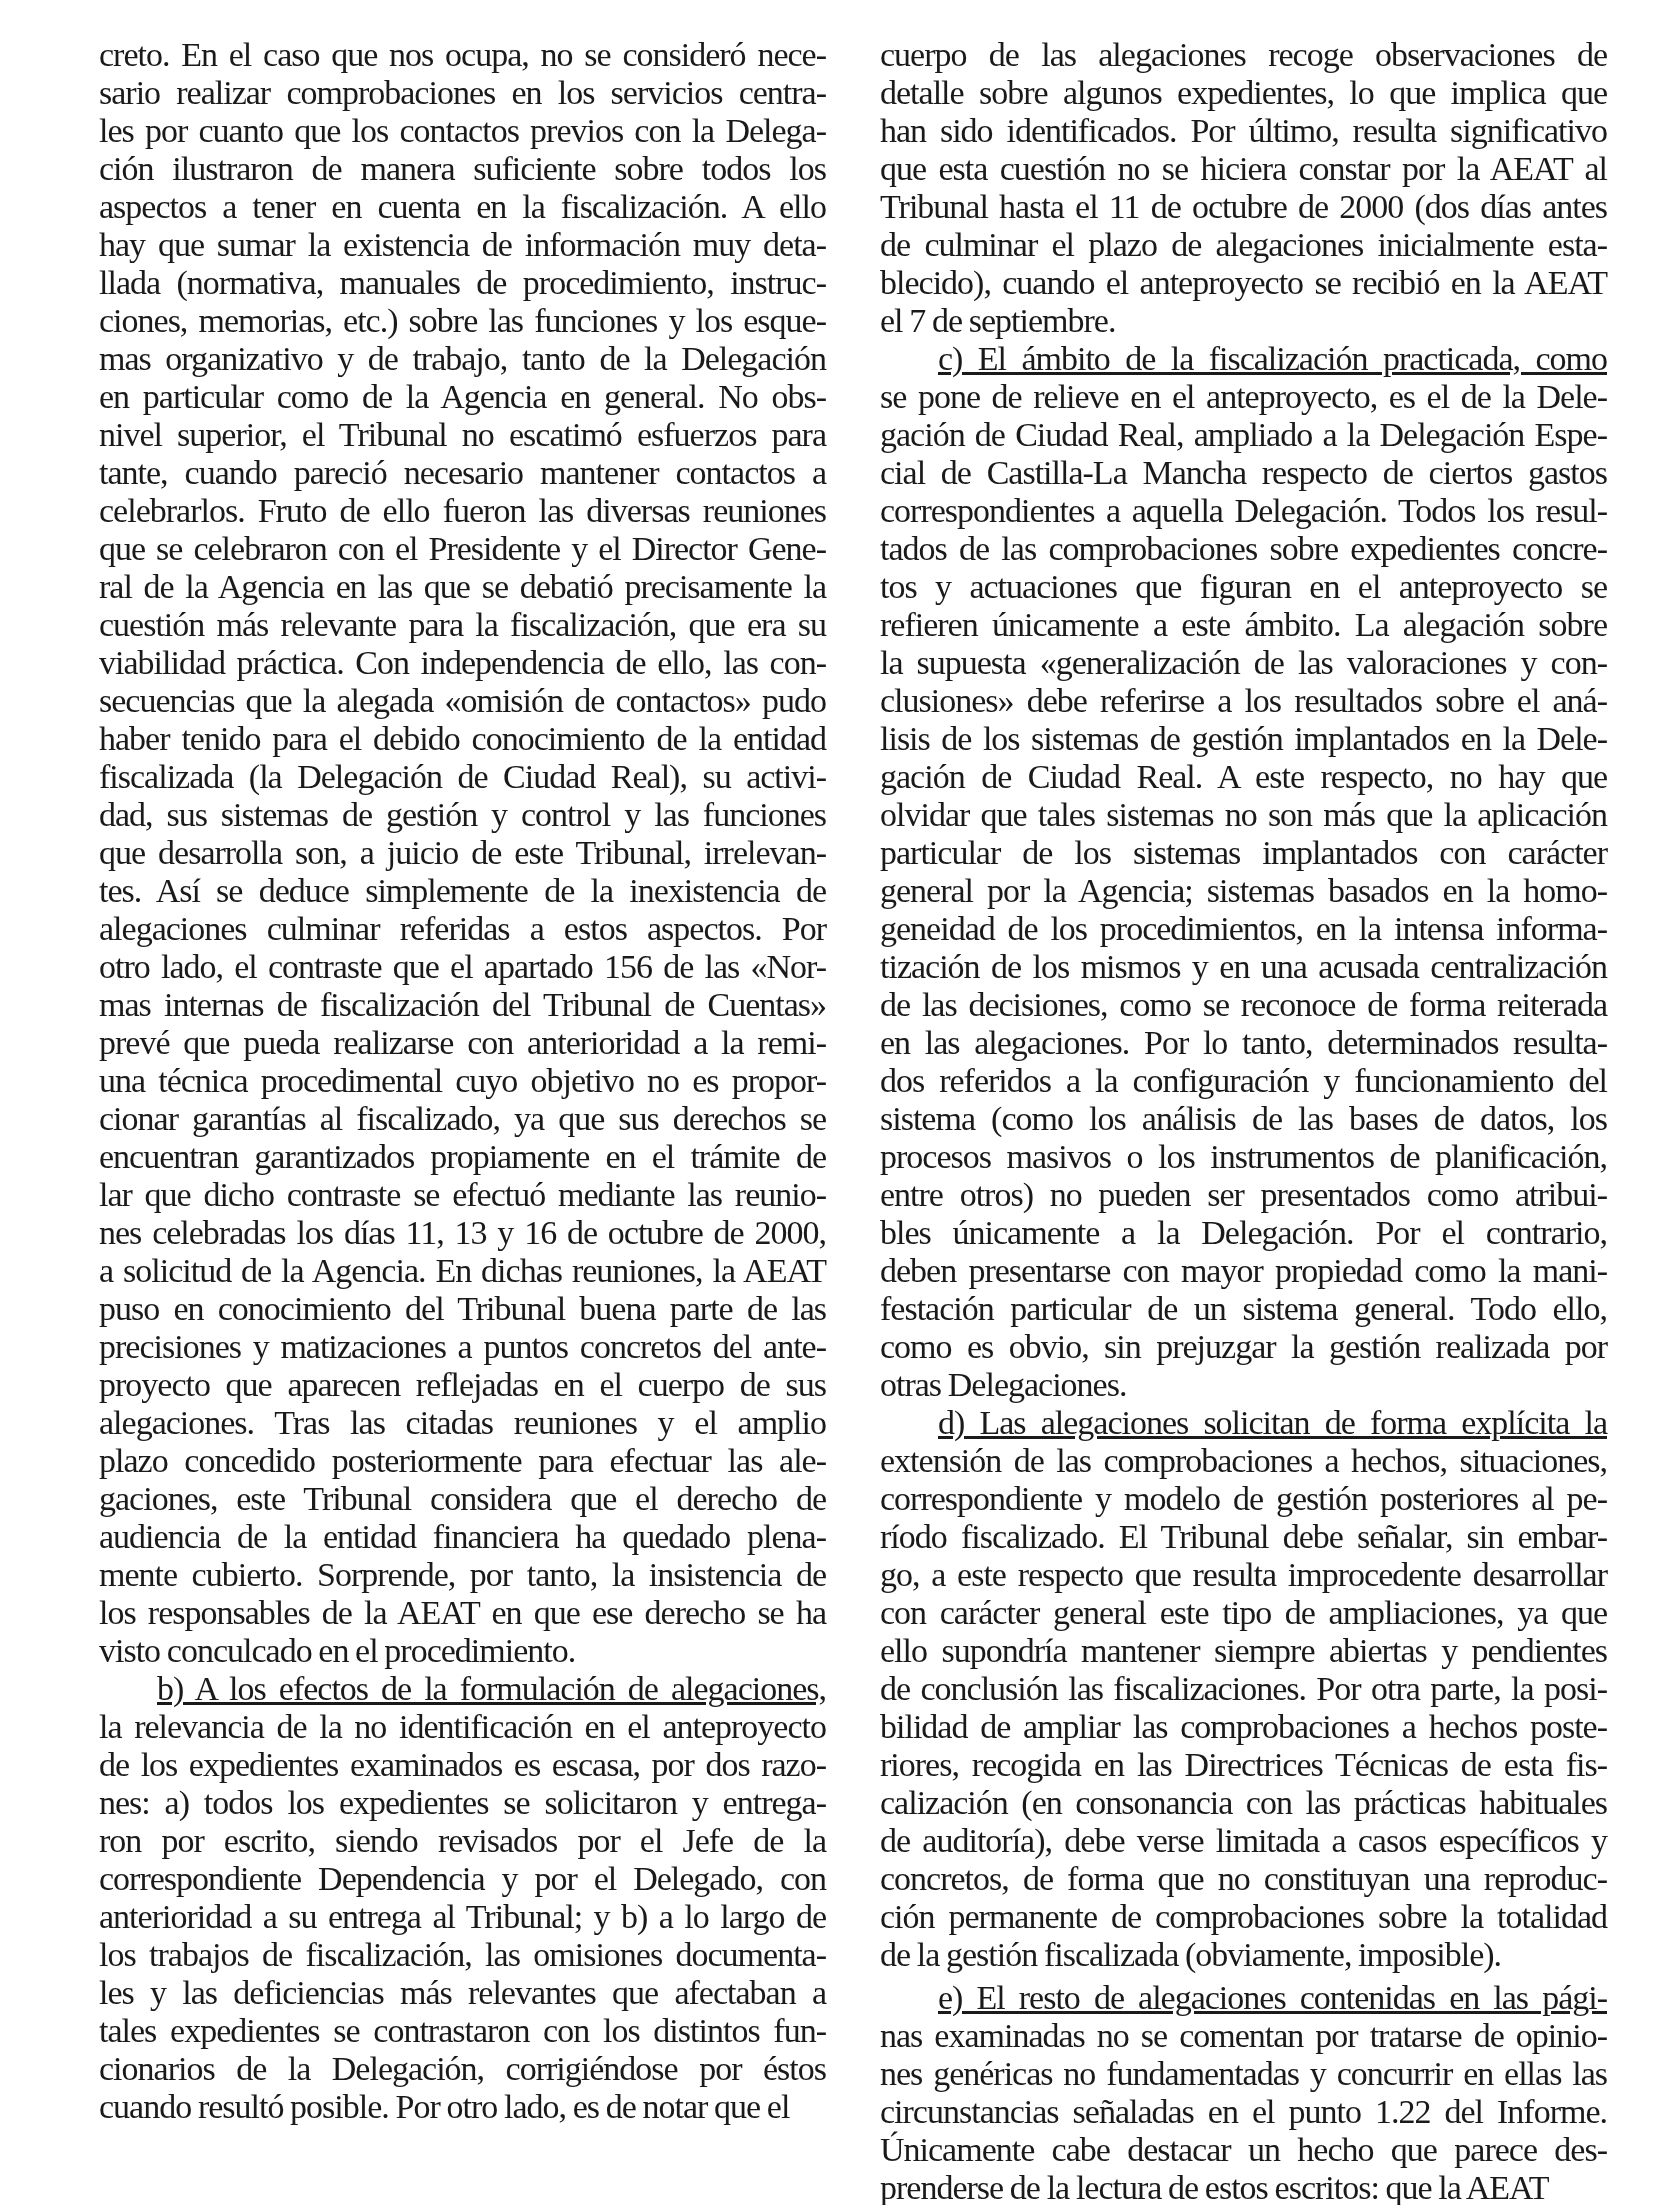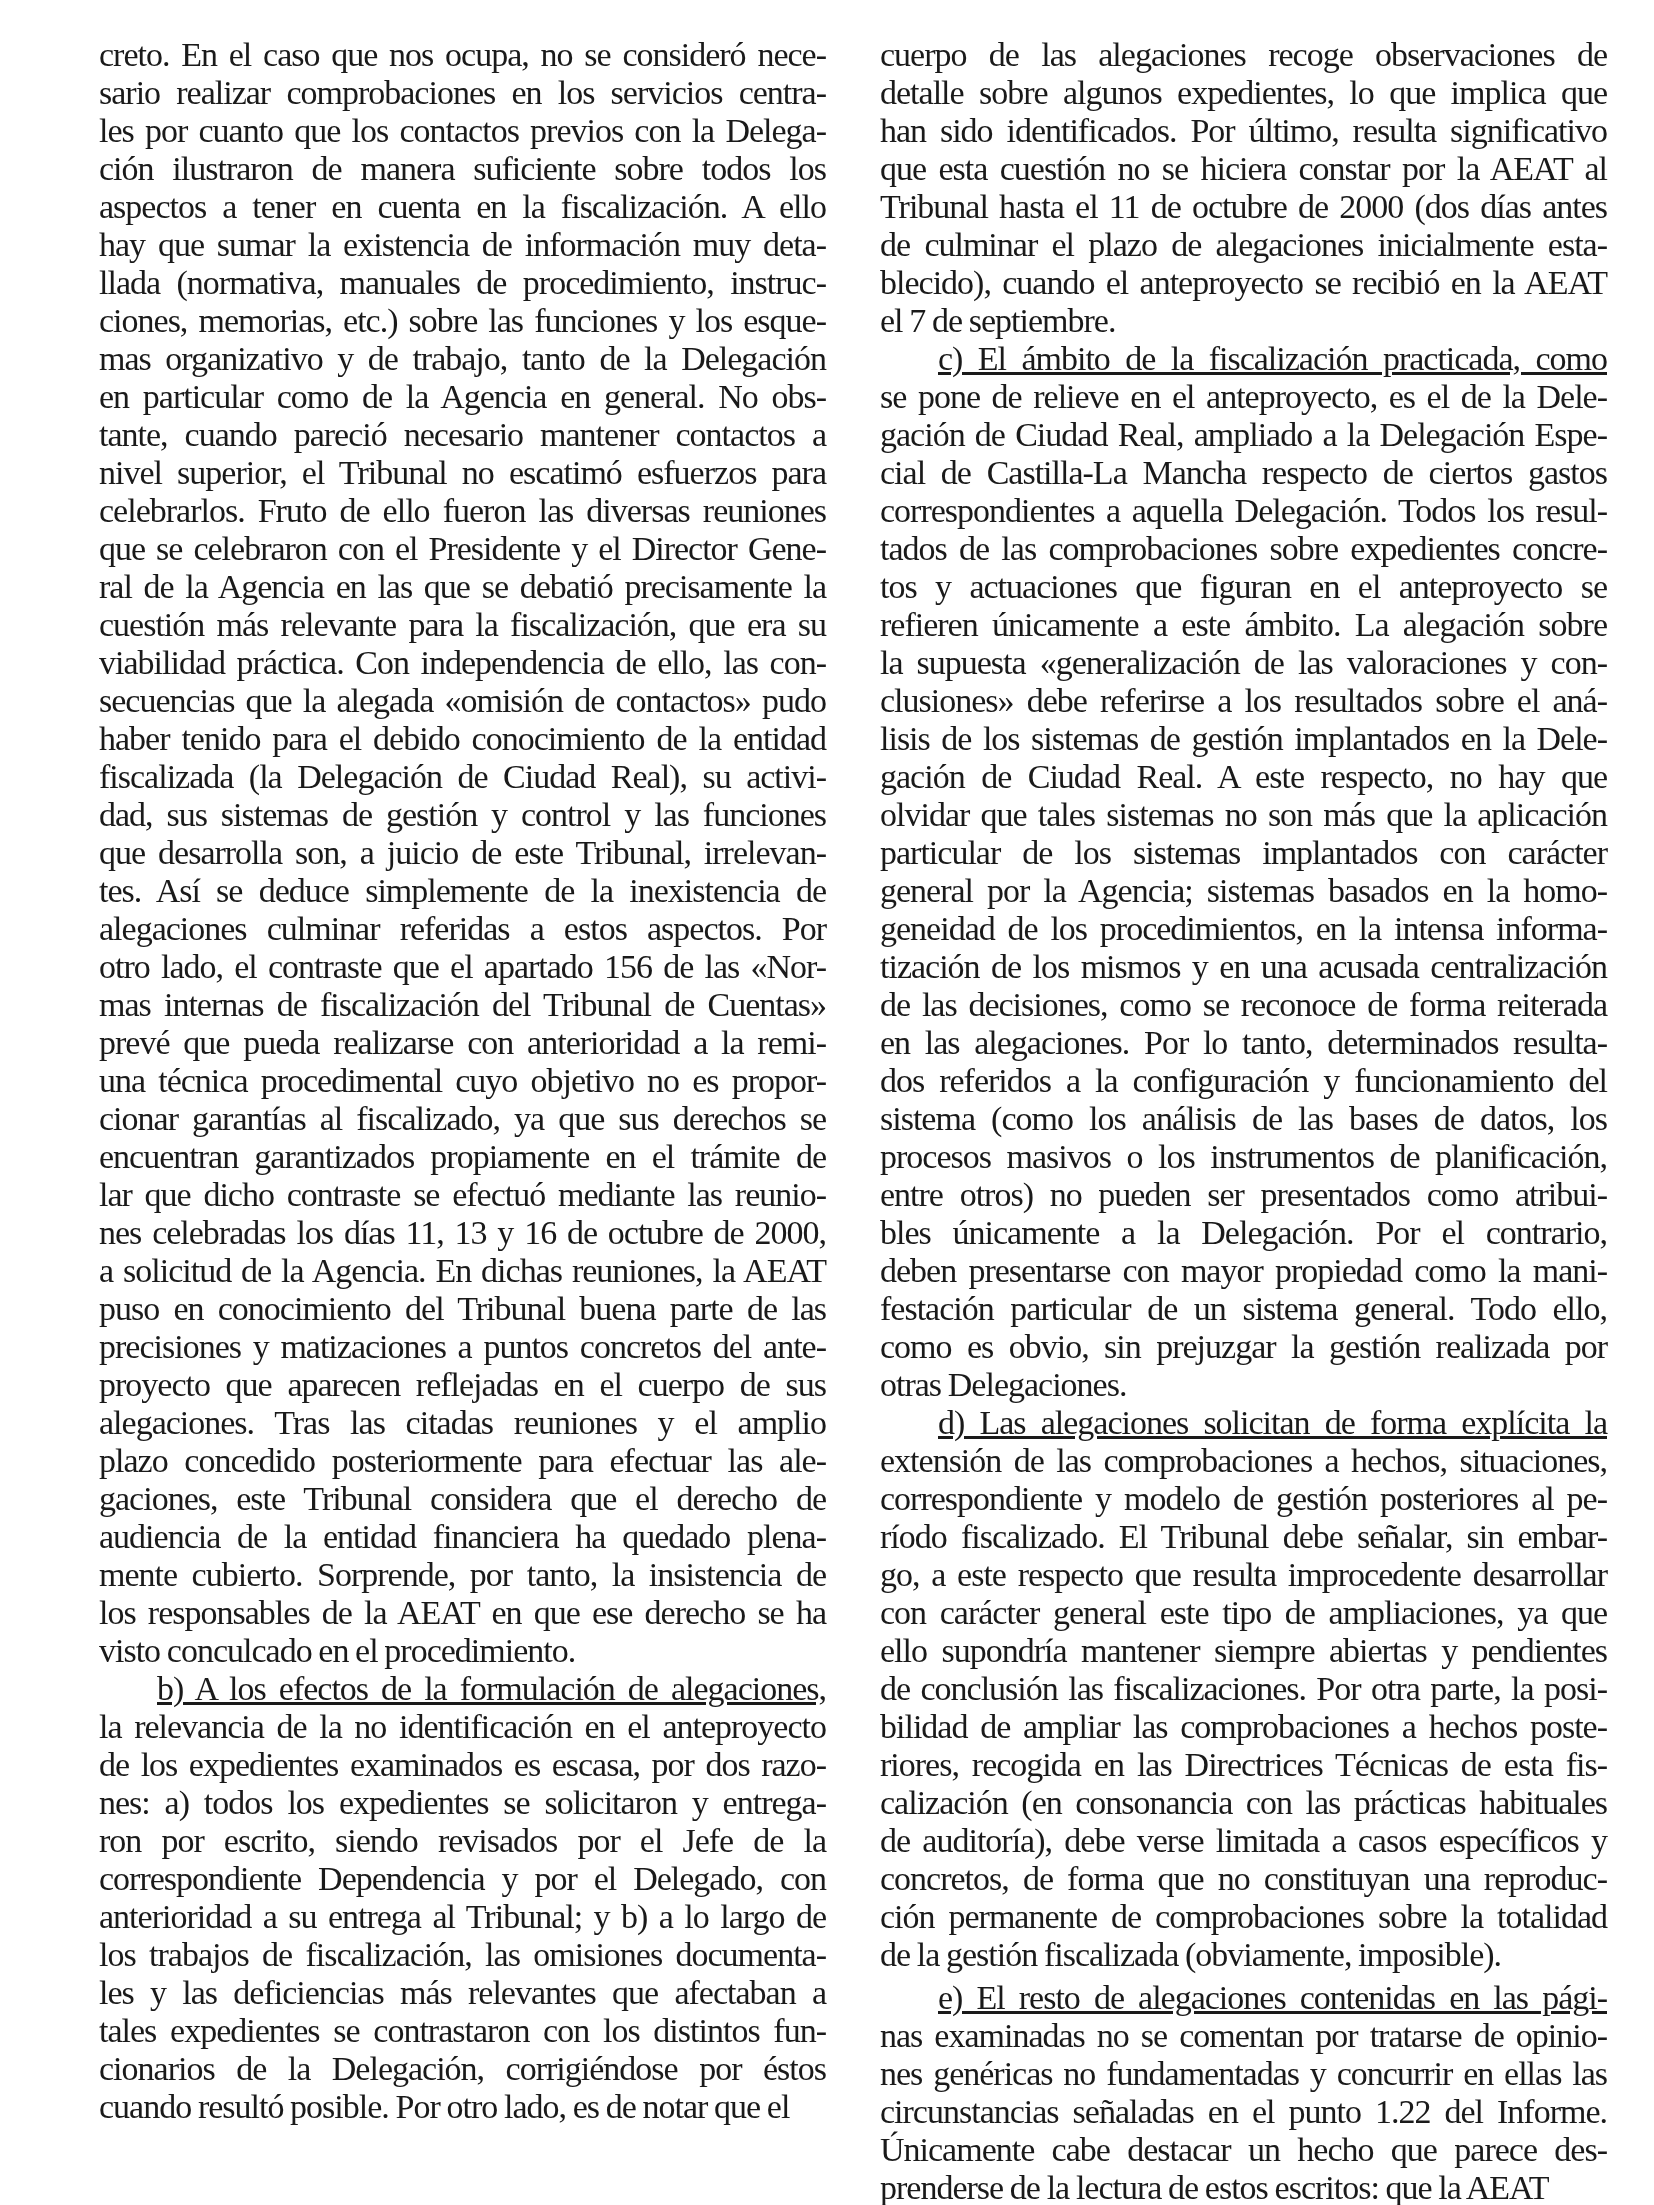--- a/index.html
+++ b/index.html
@@ -63,22 +63,22 @@
       <div class="line"><span class="txt">creto. En el caso que nos ocupa, no se consideró nece-</span></div>
       <div class="line"><span class="txt">sario realizar comprobaciones en los servicios centra-</span></div>
       <div class="line"><span class="txt">les por cuanto que los contactos previos con la Delega-</span></div>
       <div class="line"><span class="txt">ción ilustraron de manera suficiente sobre todos los</span></div>
       <div class="line"><span class="txt">aspectos a tener en cuenta en la fiscalización. A ello</span></div>
       <div class="line"><span class="txt">hay que sumar la existencia de información muy deta-</span></div>
       <div class="line"><span class="txt">llada (normativa, manuales de procedimiento, instruc-</span></div>
       <div class="line"><span class="txt">ciones, memorias, etc.) sobre las funciones y los esque-</span></div>
       <div class="line"><span class="txt">mas organizativo y de trabajo, tanto de la Delegación</span></div>
       <div class="line"><span class="txt">en particular como de la Agencia en general. No obs-</span></div>
+      <div class="line"><span class="txt">nivel superior, el Tribunal no escatimó esfuerzos para</span></div>
       <div class="line"><span class="txt">tante, cuando pareció necesario mantener contactos a</span></div>
-      <div class="line"><span class="txt">nivel superior, el Tribunal no escatimó esfuerzos para</span></div>
       <div class="line"><span class="txt">celebrarlos. Fruto de ello fueron las diversas reuniones</span></div>
       <div class="line"><span class="txt">que se celebraron con el Presidente y el Director Gene-</span></div>
       <div class="line"><span class="txt">ral de la Agencia en las que se debatió precisamente la</span></div>
       <div class="line"><span class="txt">cuestión más relevante para la fiscalización, que era su</span></div>
       <div class="line"><span class="txt">viabilidad práctica. Con independencia de ello, las con-</span></div>
       <div class="line"><span class="txt">secuencias que la alegada «omisión de contactos» pudo</span></div>
       <div class="line"><span class="txt">haber tenido para el debido conocimiento de la entidad</span></div>
       <div class="line"><span class="txt">fiscalizada (la Delegación de Ciudad Real), su activi-</span></div>
       <div class="line"><span class="txt">dad, sus sistemas de gestión y control y las funciones</span></div>
       <div class="line"><span class="txt">que desarrolla son, a juicio de este Tribunal, irrelevan-</span></div>

